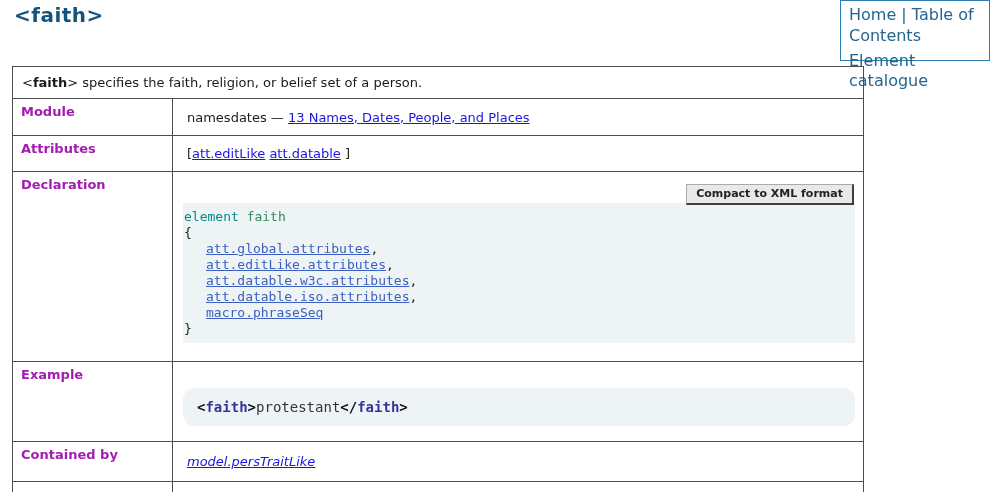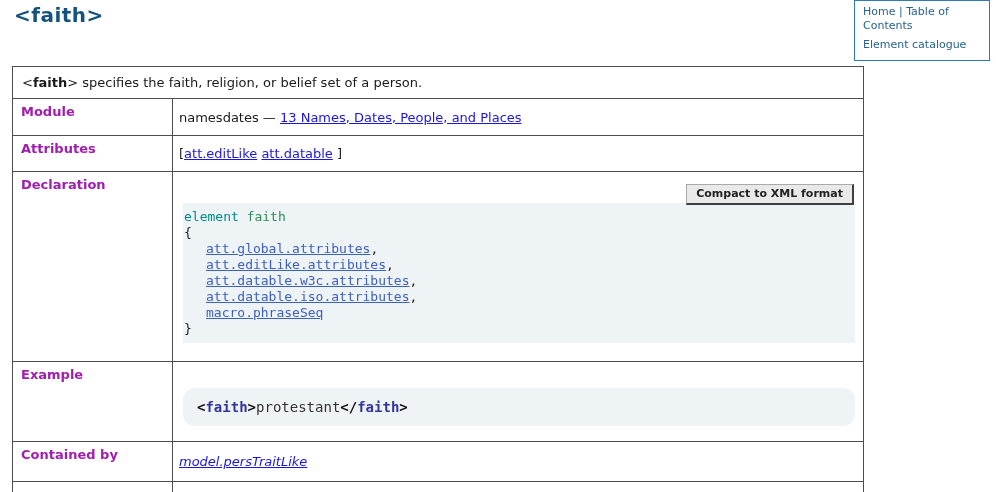--- a/index.html
+++ b/index.html
@@ -2,34 +2,34 @@
 <html><head>
 <meta charset="utf-8">
 <style>
   * { margin:0; padding:0; box-sizing:border-box; }
   html,body { width:996px; height:492px; background:#ffffff; overflow:hidden;
               font-family:"DejaVu Sans","Liberation Sans",sans-serif; color:#1a1a1a; }
 
   
   .page-title { position:absolute; left:14px; top:3px; font-size:20px; font-weight:bold;
                 color:#14537e; letter-spacing:0.5px; }
-  .nav-box { position:absolute; top:0; right:6px; width:136px; height:61px;
+  .nav-box { position:absolute; top:0; right:6px; width:150px; height:61px;
              border:1px solid #2e7cb4; background:#ffffff; padding:4px 8px;
-             font-size:11px; line-height:1.3; }
+             font-size:16px; line-height:1.3; }
   .nav-box a { color:#26648e; text-decoration:none; cursor:pointer; }
   .nav-sep { color:#26648e; }
   .nav-line2 { margin-top:4px; }
 
   
   table.spec { position:absolute; left:12px; top:66px; width:852px;
                border-collapse:collapse; font-size:13px; }
   table.spec th, table.spec td { border:1px solid #4d4d4d; }
   th.rowlabel { width:160px; text-align:left; vertical-align:top;
                 padding:5px 8px; font-size:13px; font-weight:bold; color:#a21caf; }
-  td.val { vertical-align:middle; padding-left:6px;margin-top:48px; }
+  td.val { vertical-align:middle; padding-left:14px;margin-top:48px; }
 
   a.lnk { color:#1a16e0; text-decoration:underline; cursor:pointer; }
   a.ital { font-style:italic;text-align:right; }
 
   
   td.desc { height:32px; vertical-align:middle; padding-left:9px; }
   .tagname { font-weight:bold; }
 
   
   td.decl-cell { position:relative; vertical-align:top; height:190px; padding:0; }

